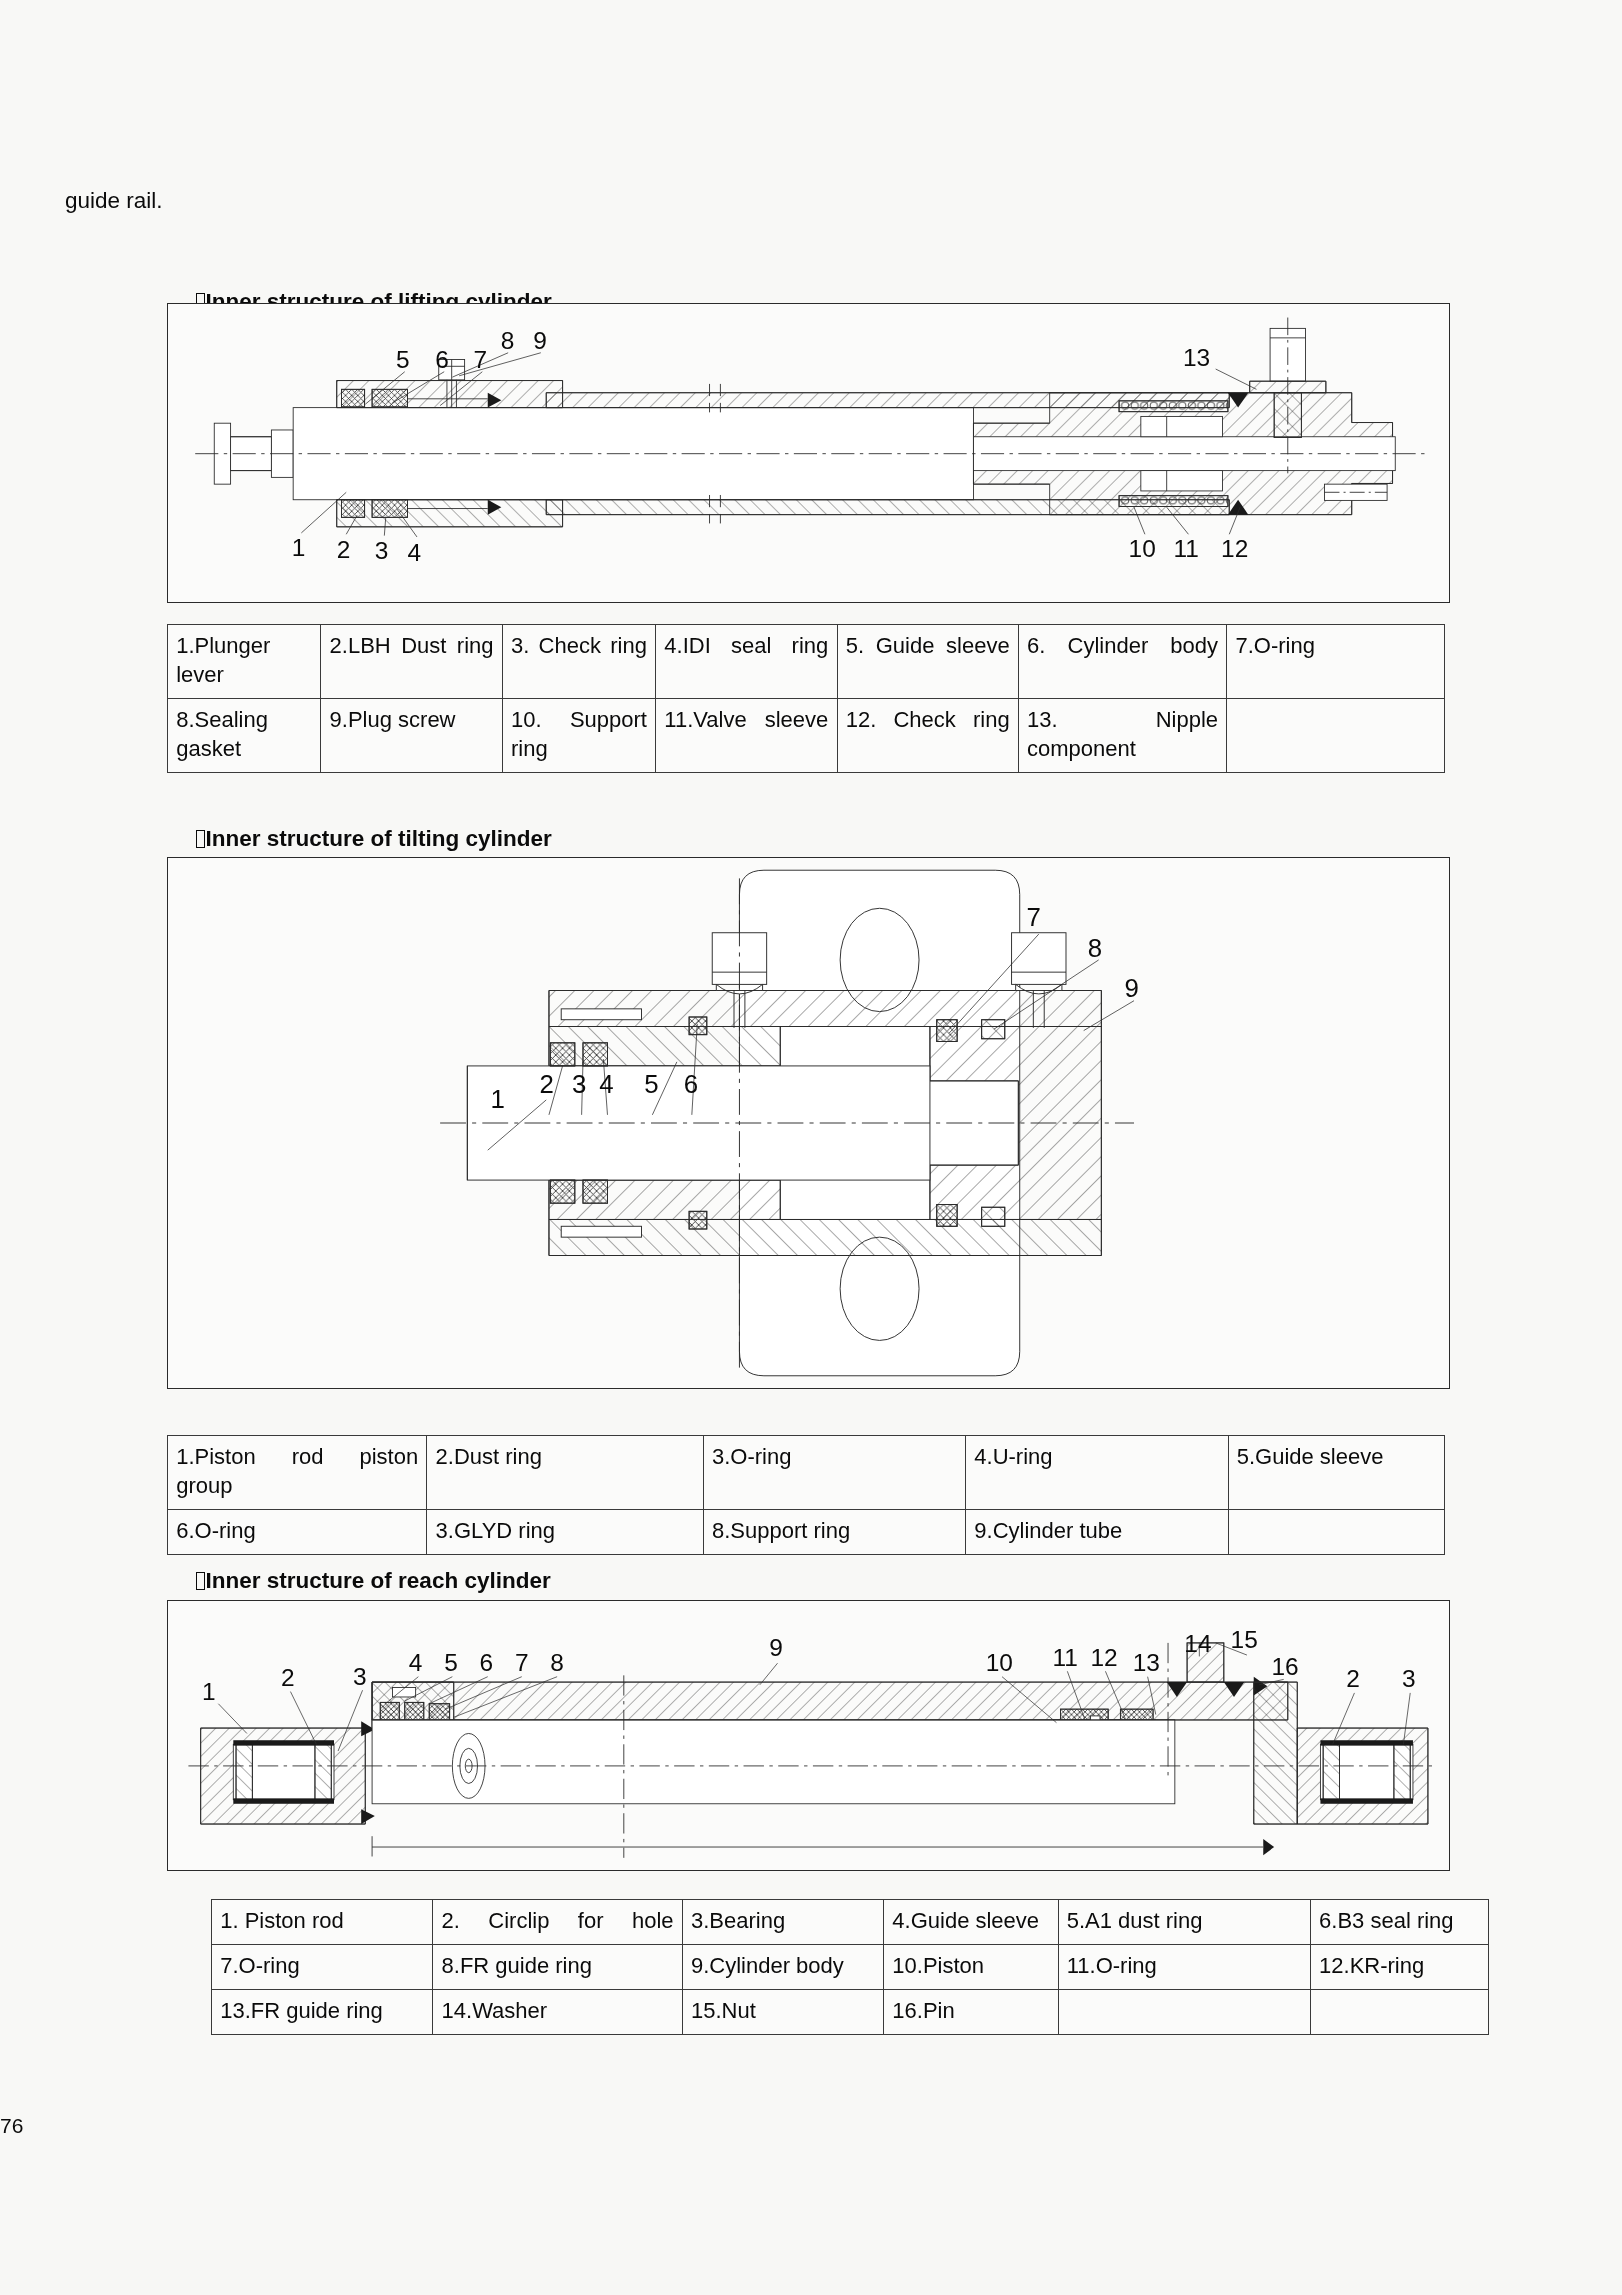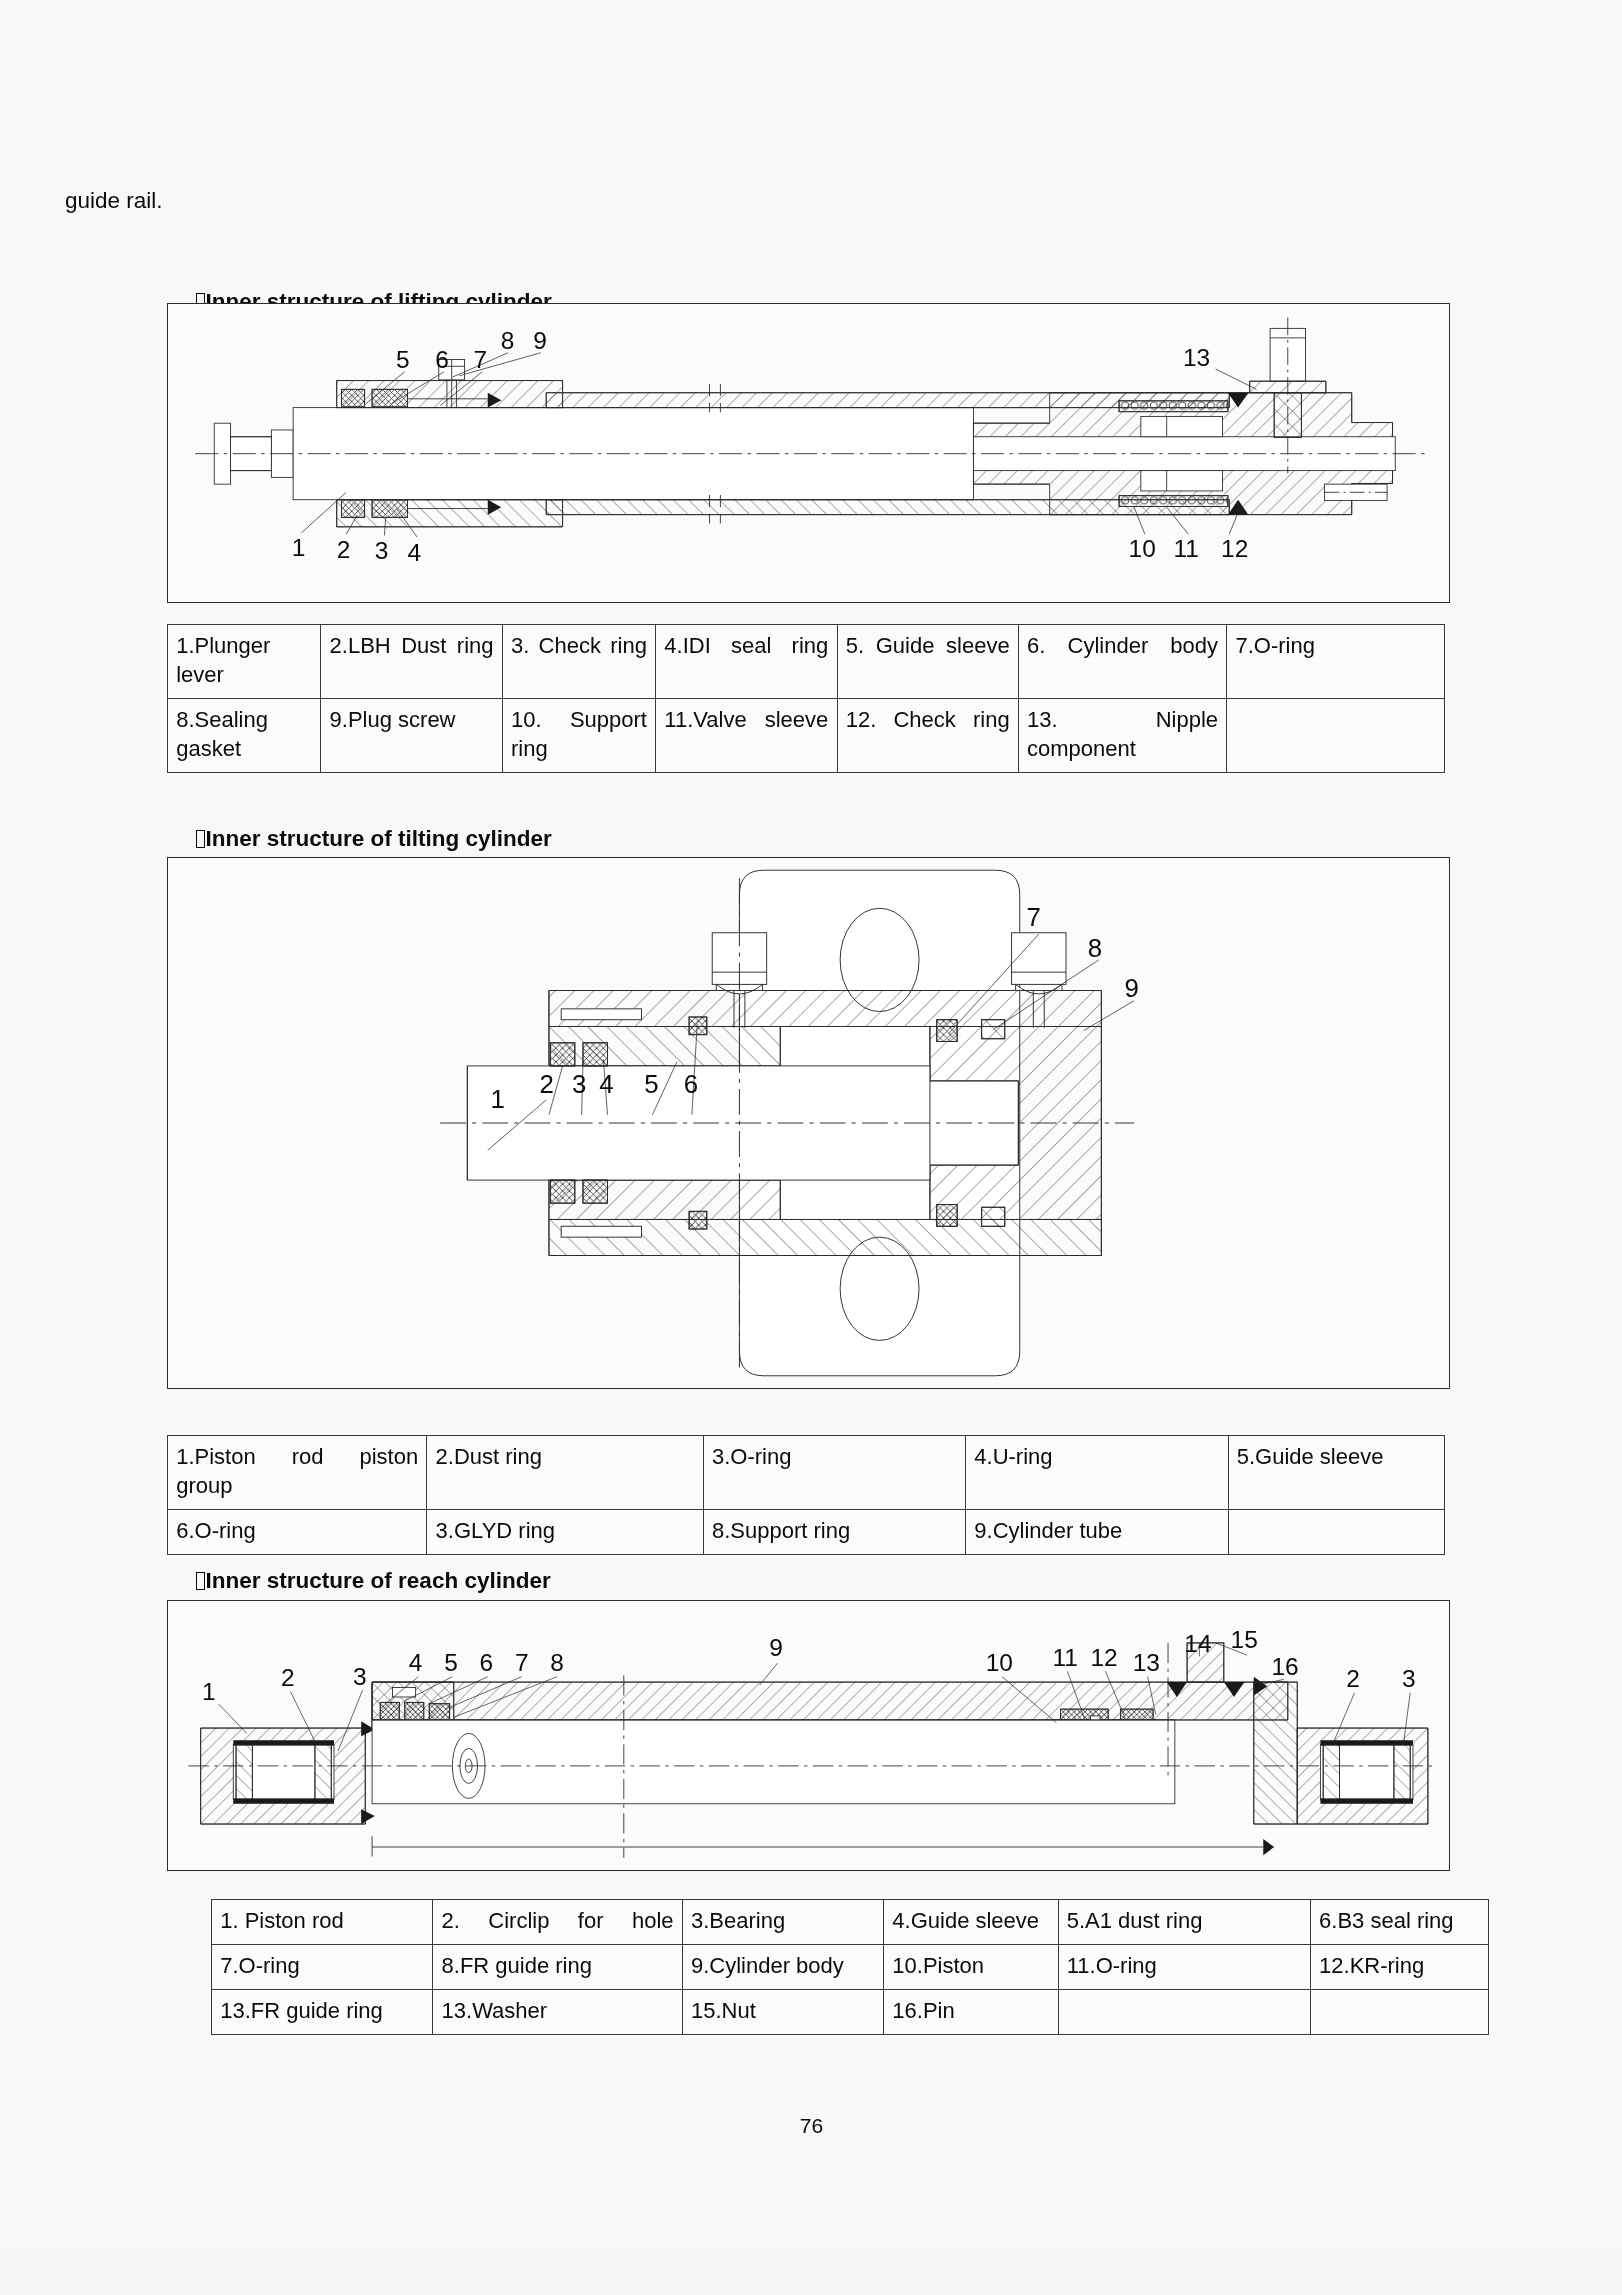--- a/index.html
+++ b/index.html
@@ -75,21 +75,20 @@
     hyphens:none;
   }
   table.parts td.single{ text-align-last:left; }
   table.parts td.empty{ text-align-last:left; }
 
   .pageno{
     position:absolute;
     left:0;
     right:0;
     top:2114px;
-    text-align:center;
     font-size:21px;
   }
 
   
   .abs{position:absolute;}
 </style>
 </head>
 <body>
 
 <div class="page">
@@ -526,21 +525,21 @@
         <tr>
           <td class="single">7.O-ring</td>
           <td class="single">8.FR guide ring</td>
           <td class="single">9.Cylinder body</td>
           <td class="single">10.Piston</td>
           <td class="single">11.O-ring</td>
           <td class="single">12.KR-ring</td>
         </tr>
         <tr>
           <td class="single">13.FR guide ring</td>
-          <td class="single">13.Washer</td>
+          <td class="single">14.Washer</td>
           <td class="single">15.Nut</td>
           <td class="single">16.Pin</td>
           <td class="empty"></td>
           <td class="empty"></td>
         </tr>
       </tbody>
     </table>
   </div>
 
   <div class="pageno">76</div>

